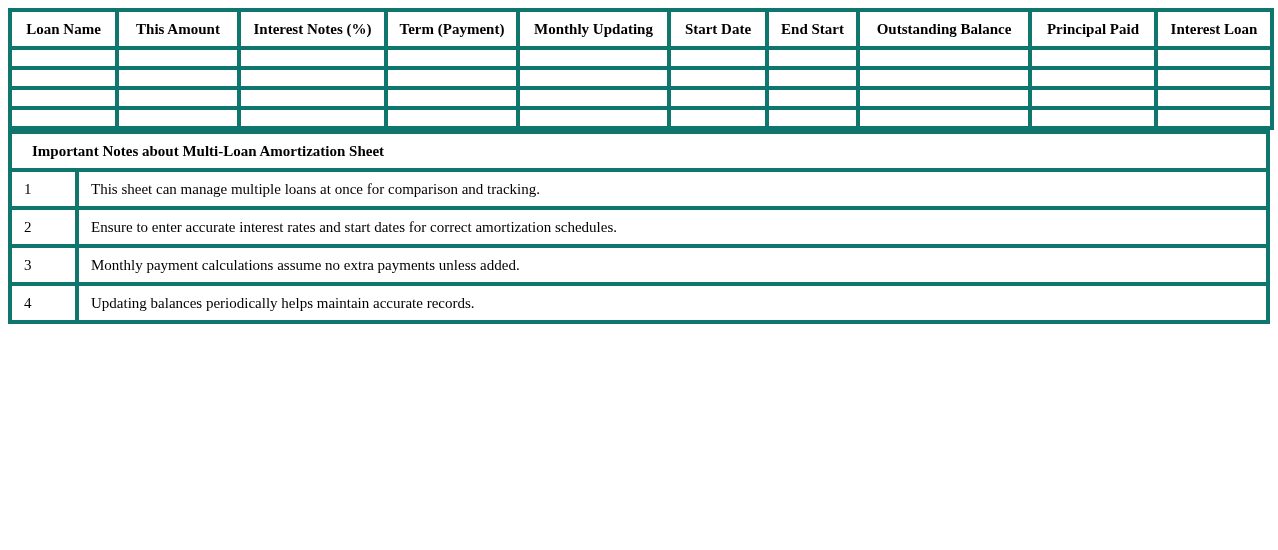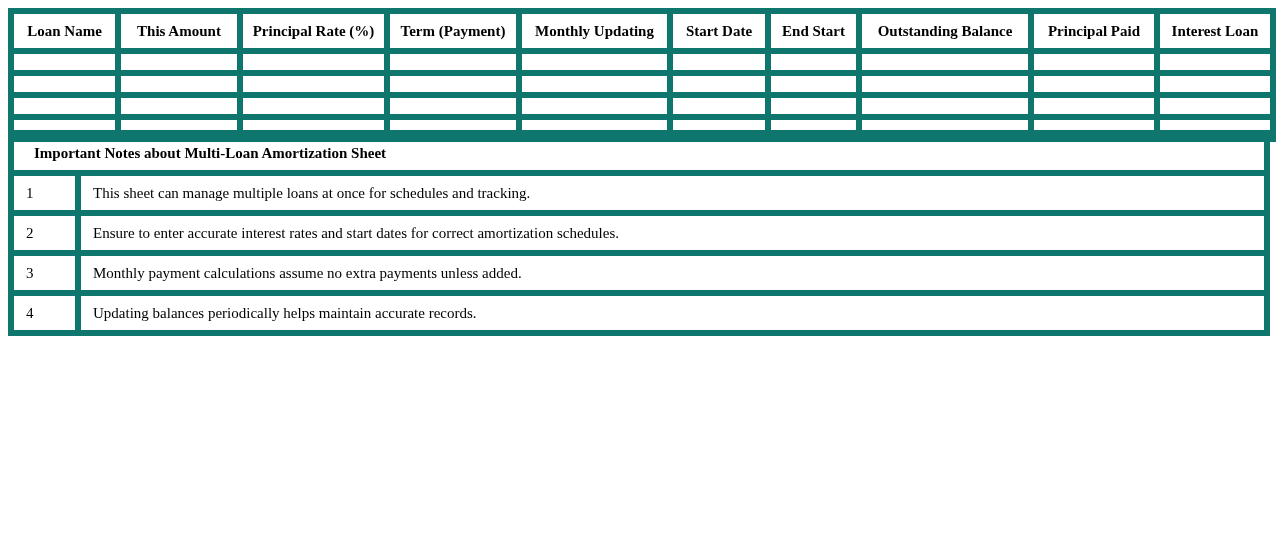--- a/index.html
+++ b/index.html
@@ -1,18 +1,18 @@
 <!DOCTYPE html>
 <html><head>
 <meta charset="utf-8">
 <style>
   html, body { margin: 0; padding: 0; background: #fff; }
   body { width: 1278px; height: 550px; position: relative; font-family: "Liberation Serif", serif; color: #000; }
   table { border-collapse: collapse; position: absolute; left: 8px; }
-  td, th { border: 6px solid #0f766e; }
+  td, th { border: 4px solid #0f766e; }
   #loan-table { top: 8px; width: 1262px; table-layout: fixed; }
   #loan-table th { height: 34px; font-weight: bold; font-size: 15px; padding: 0 6px; text-align: center; white-space: nowrap; }
   #loan-table td { height: 16px; padding: 0; }
   #notes-table { top: 130px; width: 1262px; table-layout: fixed; }
   #notes-table th { height: 34px; font-size: 15px; font-weight: bold; text-align: left; padding: 0 20px; }
   #notes-table td { height: 34px; font-size: 15px; padding: 0 12px; }
 </style>
 </head>
 <body>
 
@@ -26,21 +26,21 @@
     <col style="width:98px">
       <col style="width:91px">
       <col style="width:172px">
       <col style="width:126px">
       <col style="width:116px">
   </colgroup>
   <thead>
     <tr>
       <th>Loan Name</th>
       <th>This Amount</th>
-      <th>Principal Rate (%)</th>
+      <th>Interest Notes (%)</th>
       <th>Term (Payment)</th>
       <th>Monthly Updating</th>
       <th>Start Date</th>
       <th>End Start</th>
       <th>Outstanding Balance</th>
       <th>Principal Paid</th>
       <th>Interest Loan</th>
     </tr>
   </thead>
   <tbody>
@@ -101,21 +101,21 @@
       <col>
     </colgroup>
   <thead>
     <tr>
       <th colspan="2">Important Notes about Multi-Loan Amortization Sheet</th>
     </tr>
   </thead>
   <tbody>
     <tr>
       <td>1</td>
-      <td>This sheet can manage multiple loans at once for schedules and tracking.</td>
+      <td>This sheet can manage multiple loans at once for comparison and tracking.</td>
     </tr>
     <tr>
       <td>2</td>
       <td>Ensure to enter accurate interest rates and start dates for correct amortization schedules.</td>
     </tr>
     <tr>
       <td>3</td>
       <td>Monthly payment calculations assume no extra payments unless added.</td>
     </tr>
     <tr>

